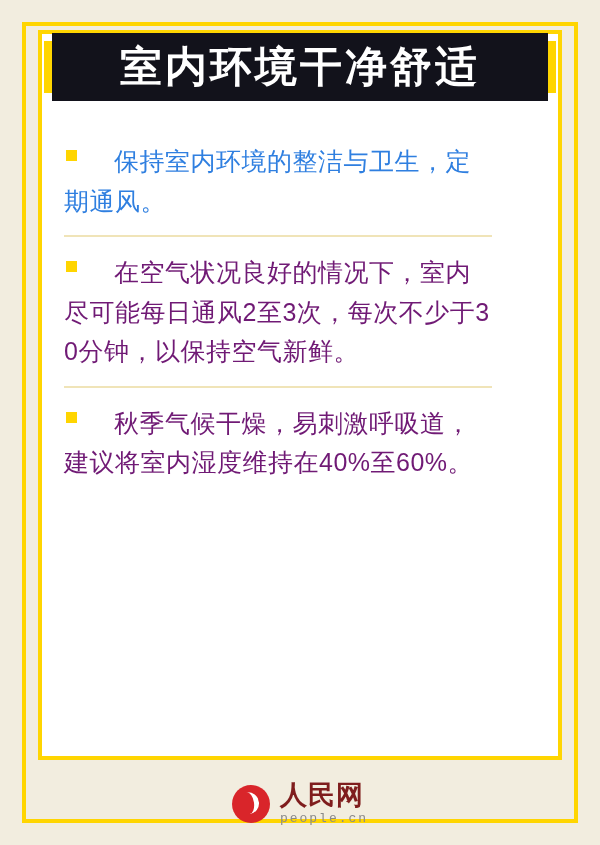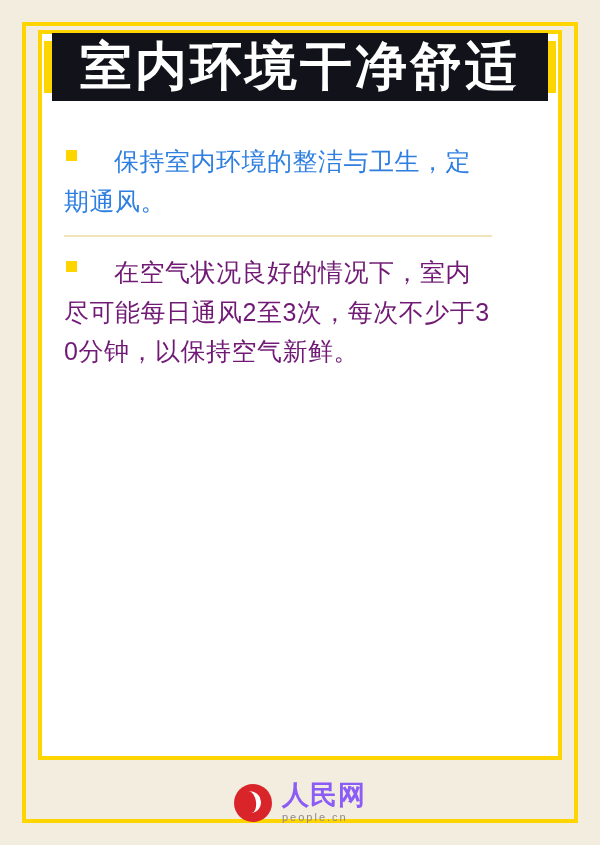--- a/index.html
+++ b/index.html
@@ -48,25 +48,25 @@
     width: 496px;
     height: 68px;
     background: #12121b;
     display: flex;
     align-items: center;
     justify-content: center;
     box-sizing: border-box;
   }
   .title-bar .title-text {
     color: #ffffff;
-    font-size: 52px;
+    font-size: 42px;
     font-weight: bold;
     letter-spacing: 3px;
     line-height: 1;
-    font-family: Liberation Serif, serif;
+    font-family: Liberation Sans, sans-serif;
   }
   .title-accent-left {
     position: absolute;
     left: 44px;
     top: 41px;
     width: 10px;
     height: 52px;
     background: #ffd500;
   }
   .title-accent-right {
@@ -146,30 +146,30 @@
   }
   .logo-text-wrap {
     display: flex;
     flex-direction: column;
     align-items: flex-start;
     line-height: 1;
   }
   .logo-cn {
     font-size: 27px;
     font-weight: bold;
-    color: #8b5cf6;
+    color: #7f1d1d;
     letter-spacing: 1px;
     font-family: "Liberation Sans", sans-serif;
   }
   .logo-en {
     margin-top: 3px;
-    font-size: 11px;
+    font-size: 13px;
     color: #8a8a8a;
     letter-spacing: 2px;
-    font-family: Liberation Sans, sans-serif;
+    font-family: Liberation Mono, monospace;
   }
 </style>
 </head>
 <body>
 
 <div class="poster">
 
   <div class="frame"></div>
 
   <div class="card"></div>
@@ -187,20 +187,24 @@
       <span class="bullet"></span>
       <div class="item-text">保持室内环境的整洁与卫生，定期通风。</div>
     </div>
 
     <div class="item">
       <span class="bullet"></span>
       <div class="item-text">在空气状况良好的情况下，室内尽可能每日通风2至3次，每次不少于30分钟，以保持空气新鲜。</div>
     </div>
 
 
+    <div class="item">
+      <span class="bullet"></span>
+      <div class="item-text">秋季气候干燥，易刺激呼吸道，建议将室内湿度维持在40%至60%。</div>
+    </div>
 
   </div>
 
   <div class="footer">
     <span class="logo-mark"></span>
     <span class="logo-text-wrap">
       <span class="logo-cn">人民网</span>
       <span class="logo-en">people.cn</span>
     </span>
   </div>

